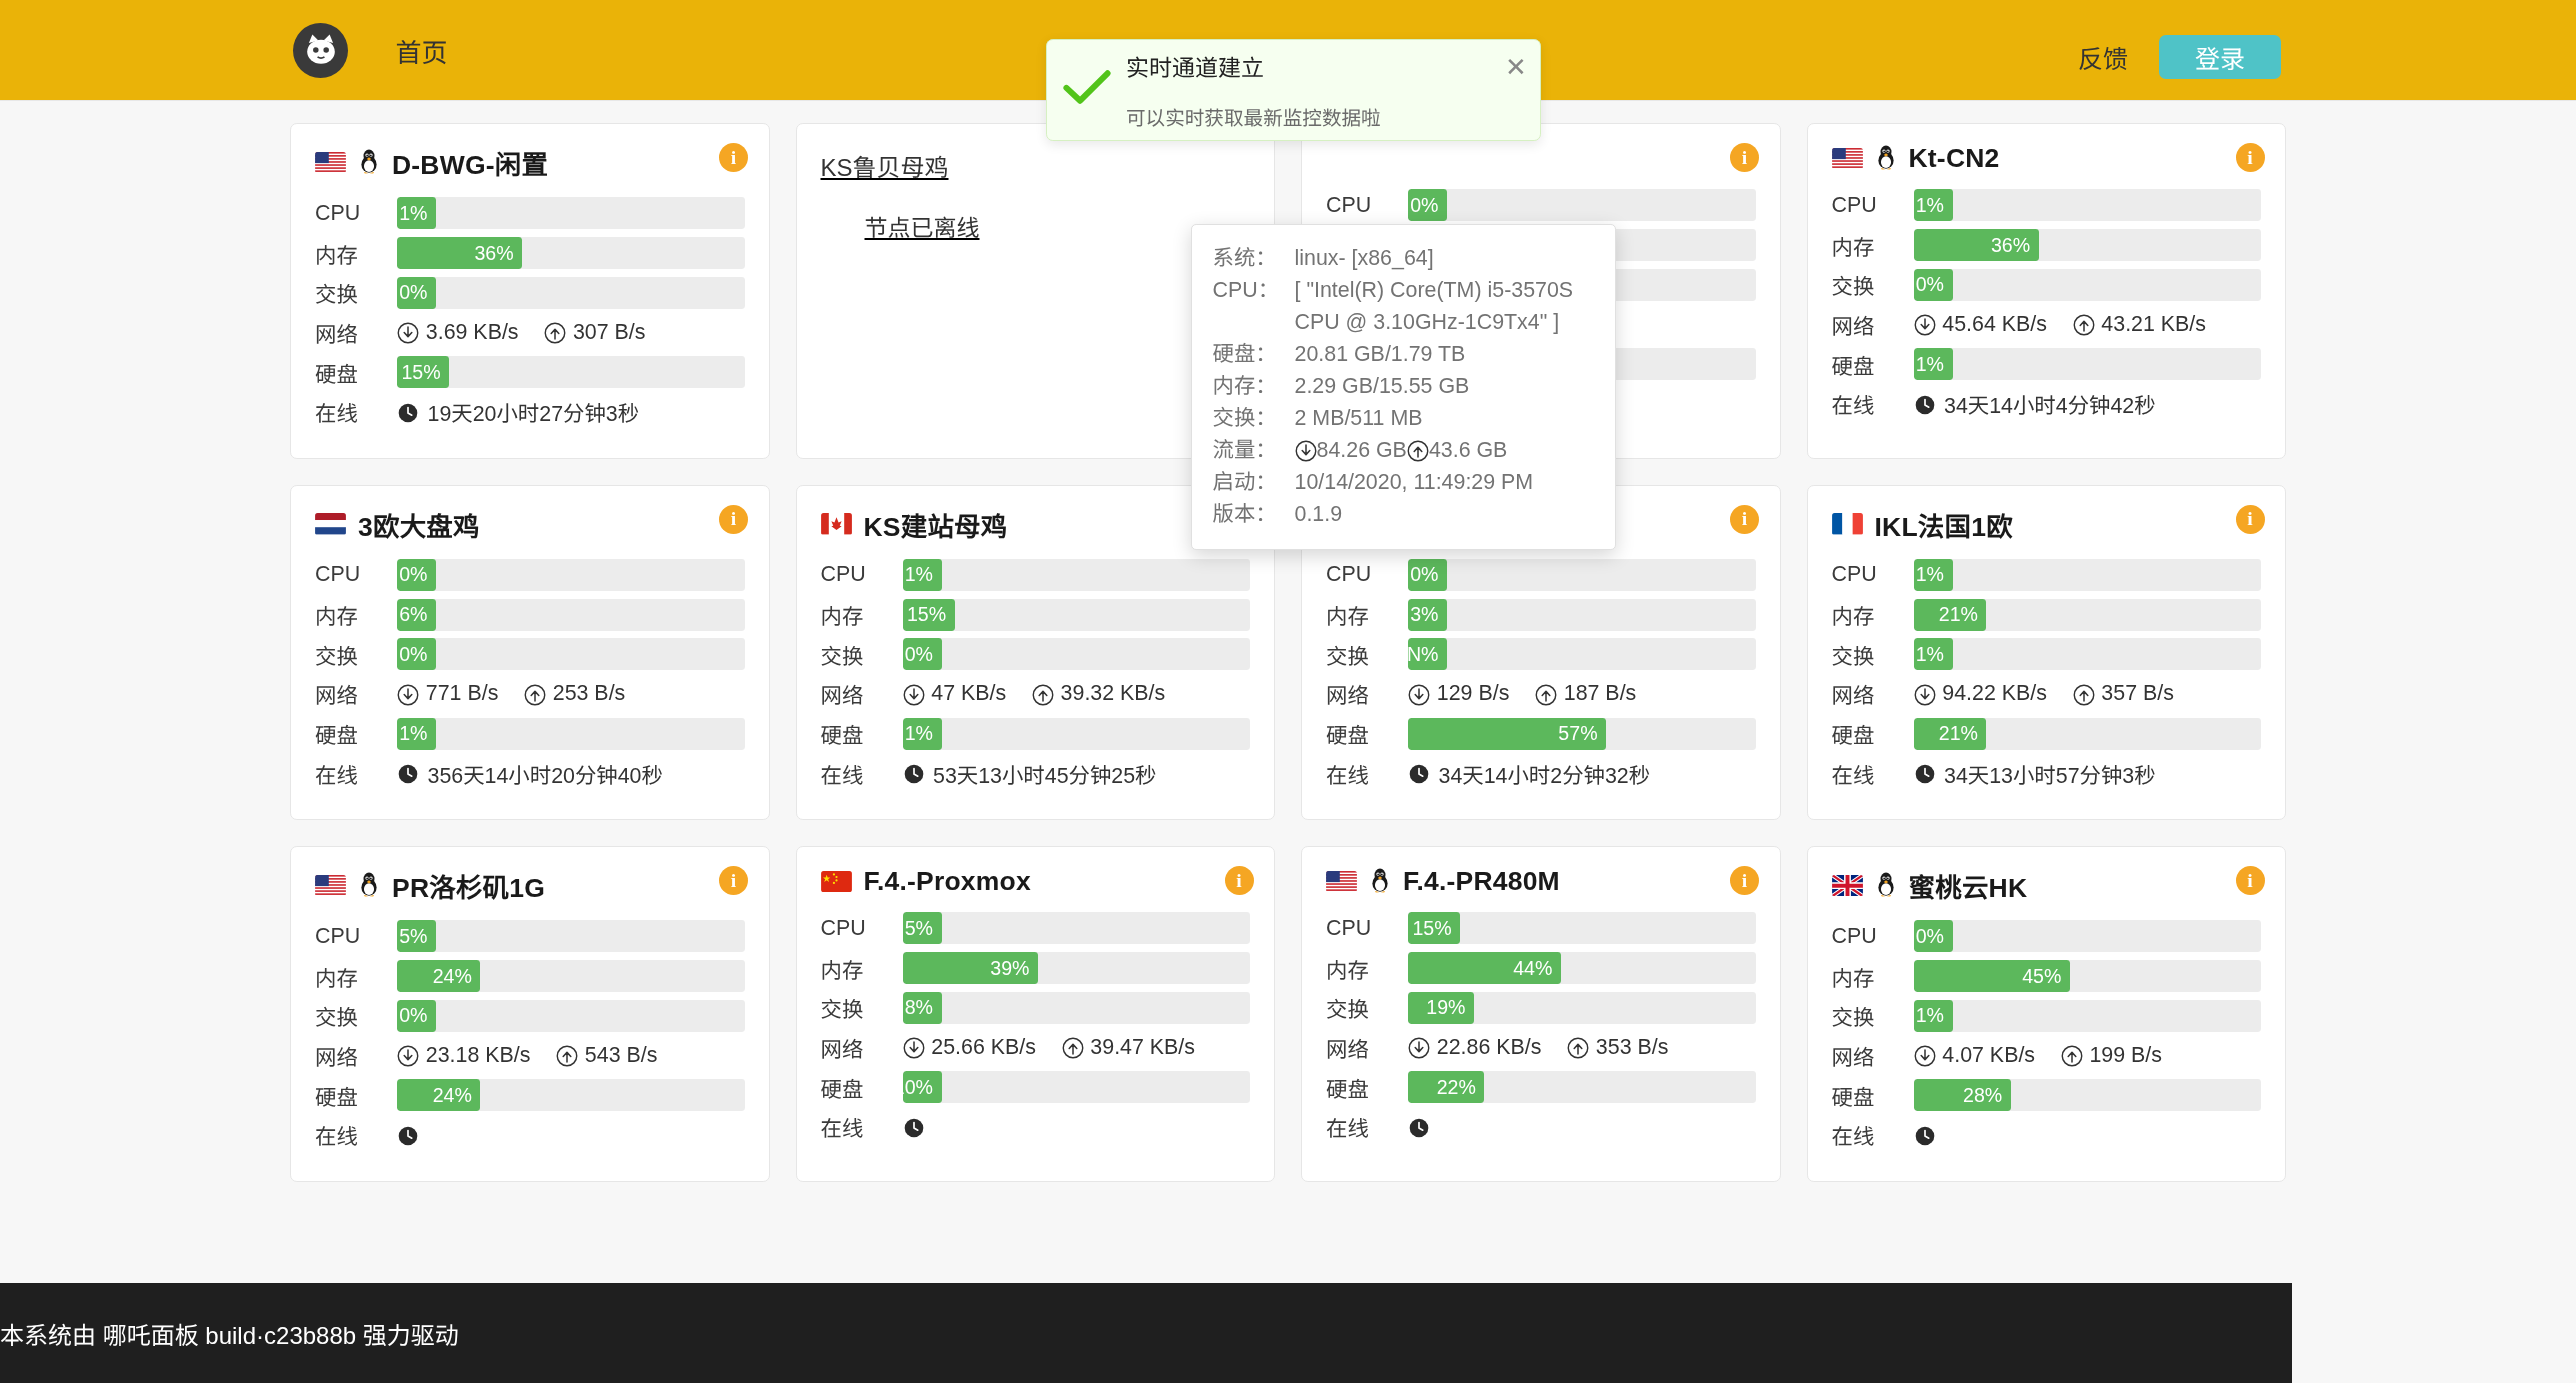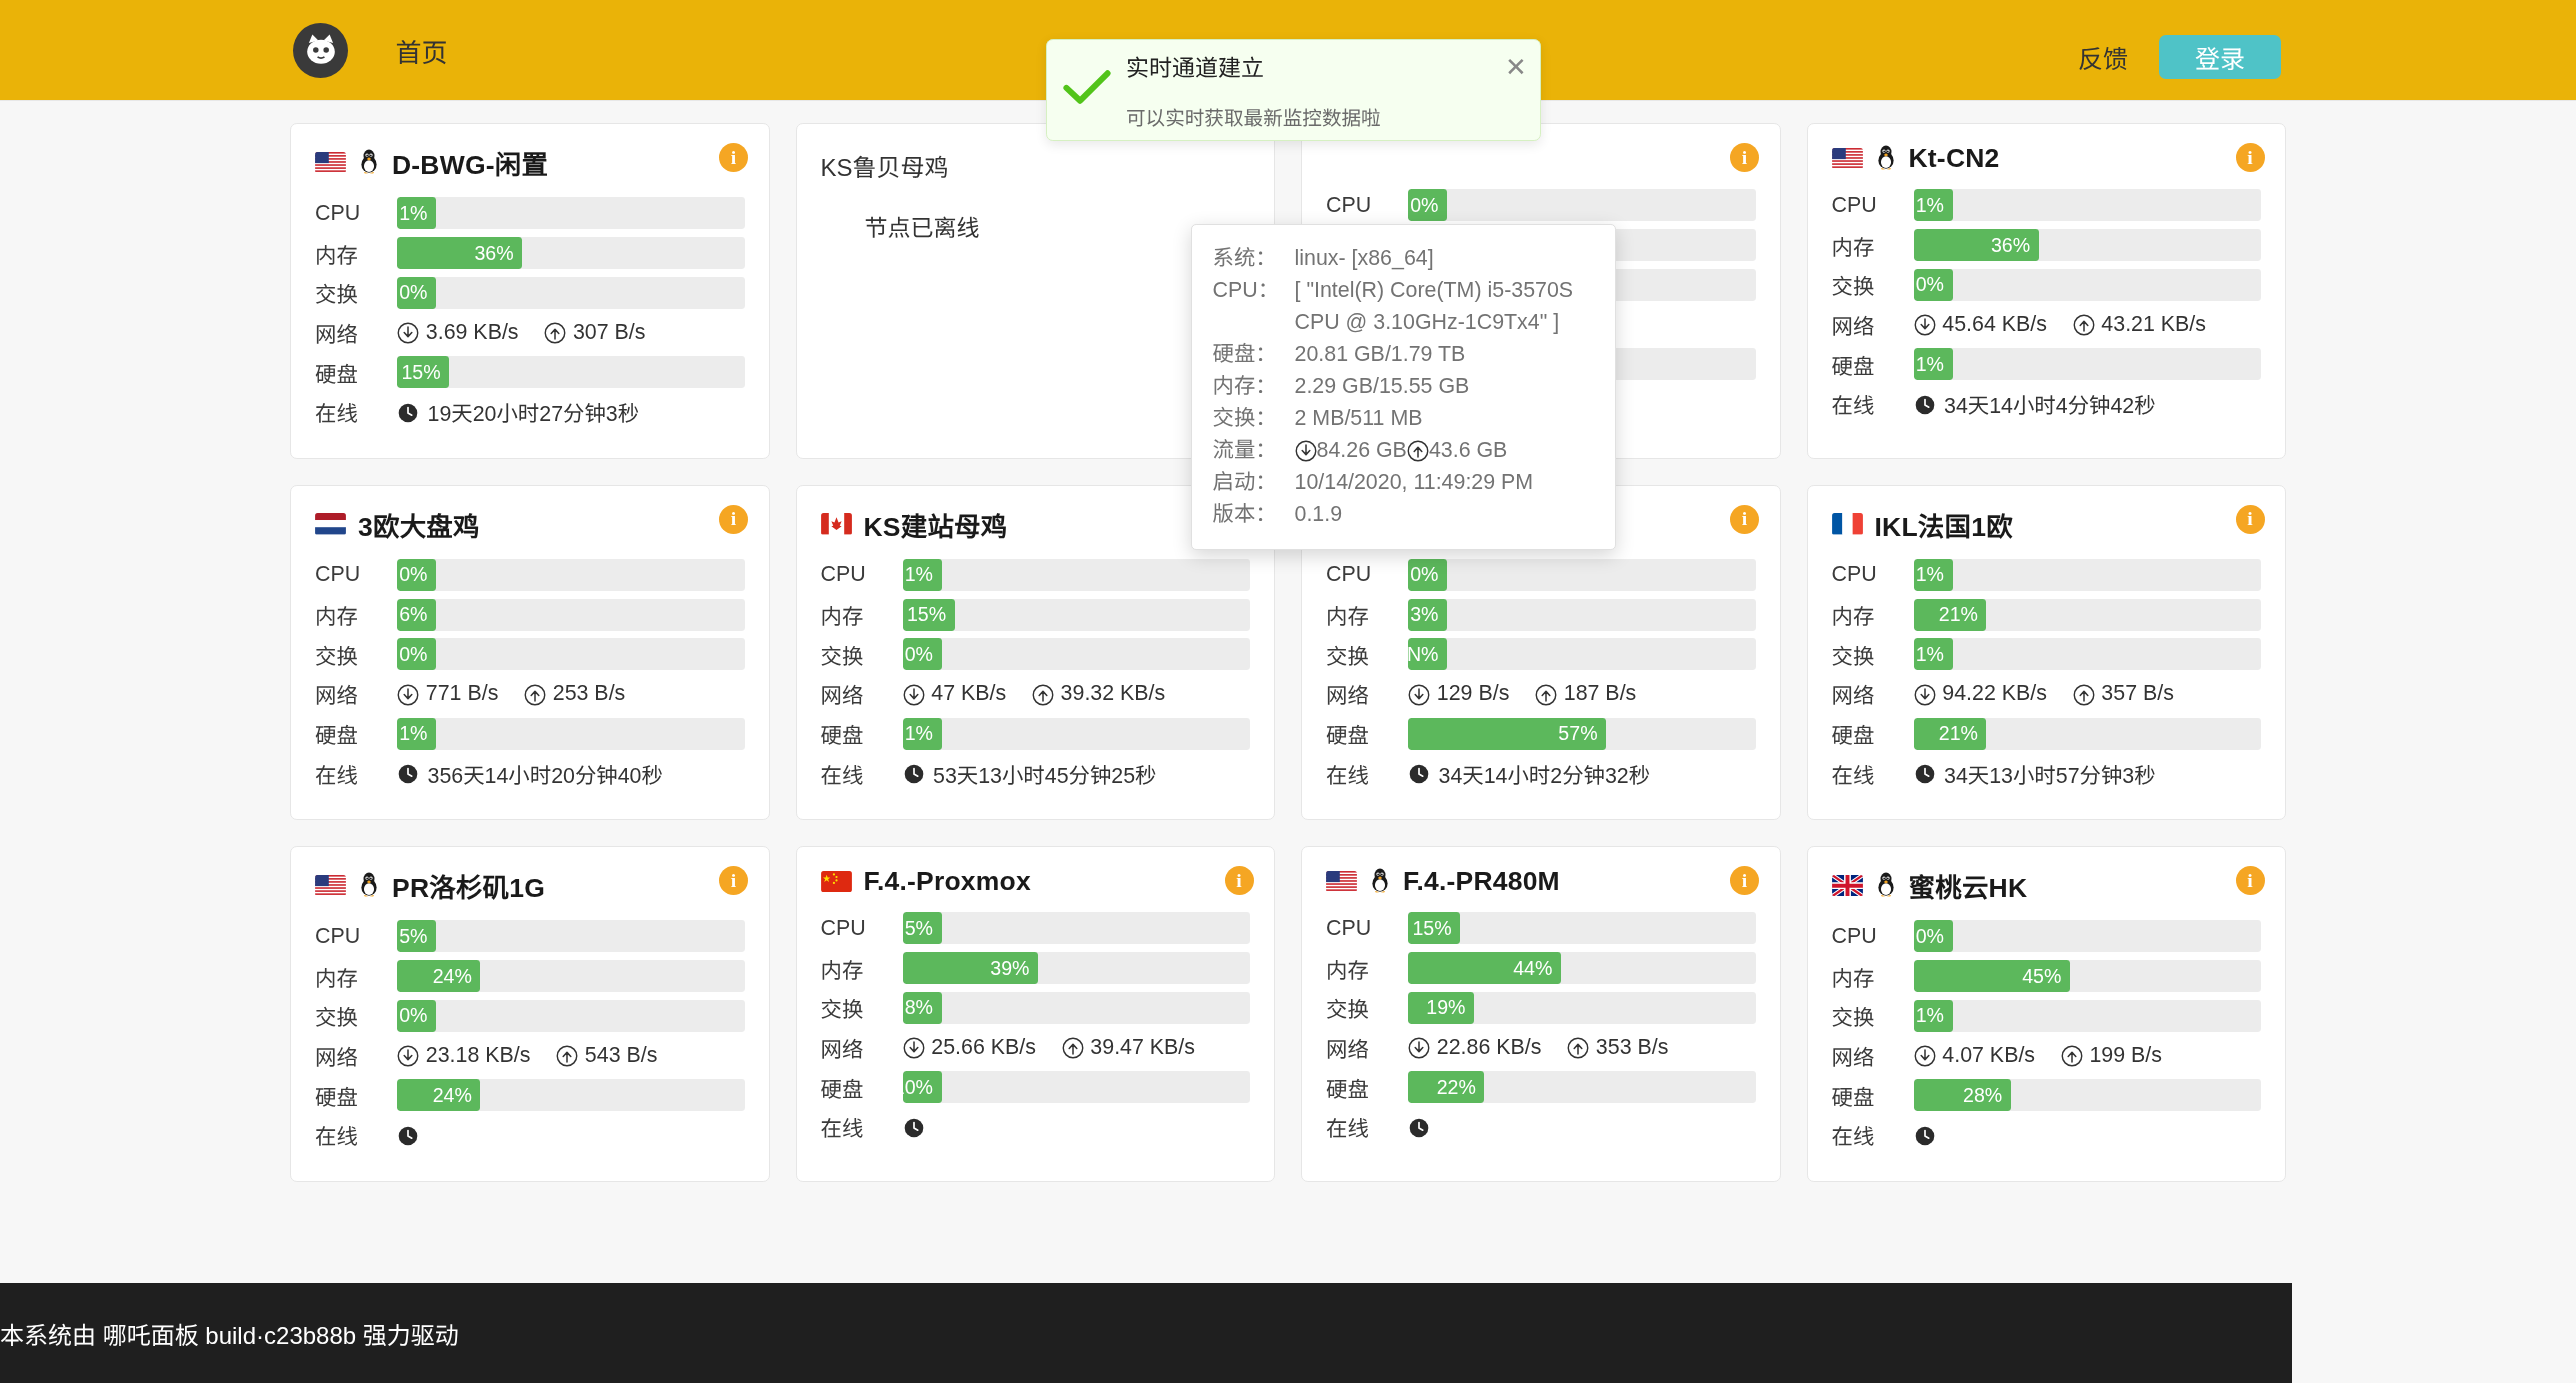--- a/index.html
+++ b/index.html
@@ -268,21 +268,21 @@
           <div class="row-label">在线</div>
           <div class="online-line">
             <span><svg class="ic" width="22" height="22" viewBox="0 0 26 26" aria-hidden="true">
                 <circle cx="13" cy="13" r="11" fill="#2b2b2b"></circle>
                 <path d="M13 6.5 V13 L17.5 15.6" stroke="#fff" stroke-width="2" fill="none" stroke-linecap="round"></path>
               </svg></span>
             <span>19天20小时27分钟3秒</span>
           </div>
         </div>
       </div>
-      <div class="card" style="min-height: 214px;">
+      <div class="card" style="min-height: 214px; text-decoration: underline;">
         <div class="offline-title">KS鲁贝母鸡</div>
         <div class="offline-text">节点已离线</div>
       </div>
       <div class="card">
         <div class="card-head" style="visibility:hidden">
           <span class="card-title">&nbsp;</span>
         </div>
         <div class="info-badge">i</div>
         <div class="row">
           <div class="row-label">CPU</div>

